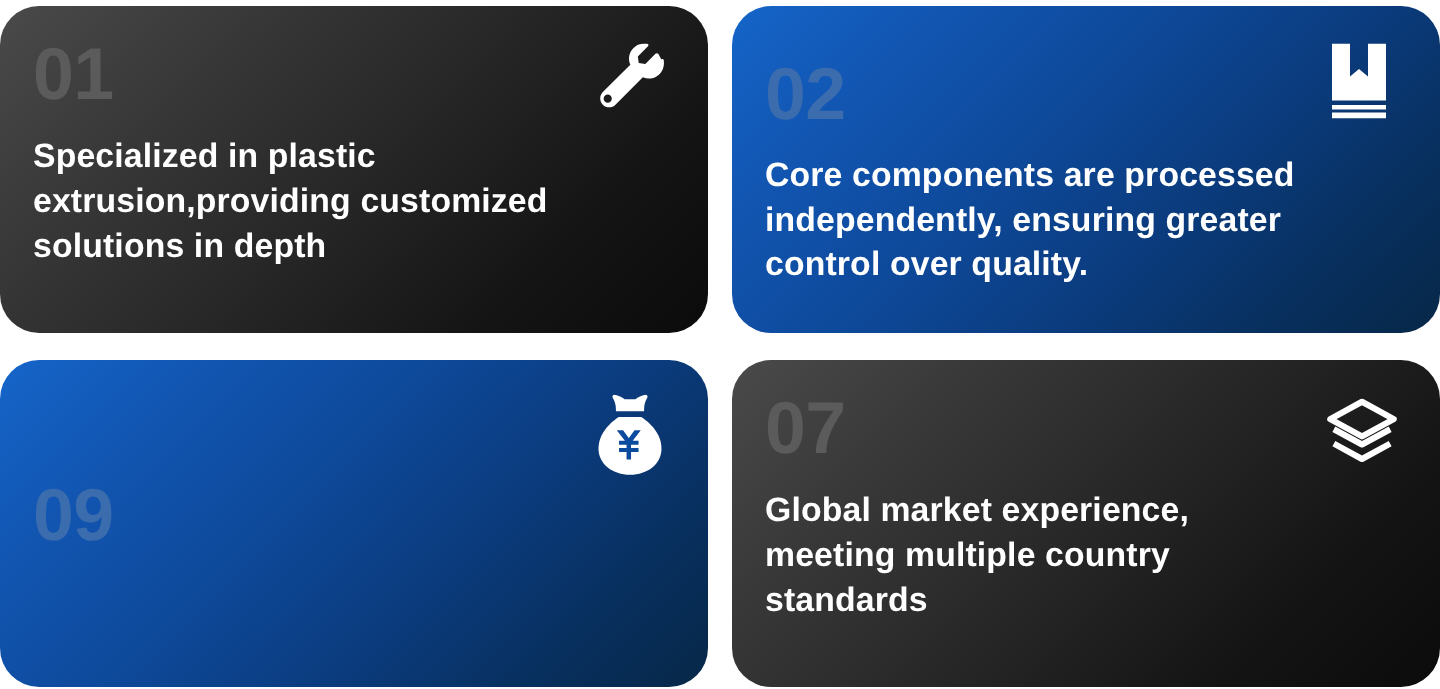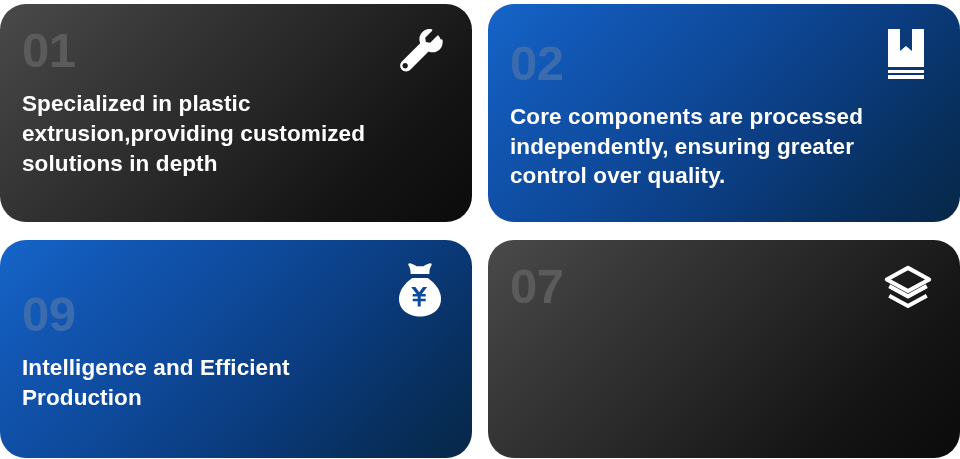--- a/index.html
+++ b/index.html
@@ -113,30 +113,31 @@
 
   <div class="card theme-blue">
     <div class="card-icon">
       <svg width="52" height="54" viewBox="0 0 52 54" aria-hidden="true">
         <path fill="#ffffff" d="M14.5 2.2c-0.6-1 0.2-2.2 1.3-2.0 2.4 0.5 5.0 1.6 6.6 3.0h7.2c1.6-1.4 4.2-2.5 6.6-3.0 1.1-0.2 1.9 1.0 1.3 2.0-1.4 2.3-2.1 4.9-2.1 7.4v1.5H16.6V9.6c0-2.5-0.7-5.1-2.1-7.4z"></path>
         <path fill="#ffffff" d="M18.5 15.0h15c0 0 13.5 8.0 13.5 21.0 0 10.5-9.4 17.5-21 17.5S5 46.5 5 36c0-13 13.5-21 13.5-21z"></path>
         <path fill="#0c4a9e" d="M26.0 30.2l-4.6-6.3h-4.2l5.4 7.0h-3.9v2.6h5.0v2.2h-5.0v2.6h5.0v5.1h3.0v-5.1h5.0v-2.6h-5.0v-2.2h5.0v-2.6h-3.9l5.4-7.0h-4.2l-4.6 6.3z"></path>
       </svg>
     </div>
     <div class="card-number">09</div>
-    <div class="card-text">Intelligence and Efficient
-Production</div>
   </div>
 
   <div class="card theme-dark">
     <div class="card-icon">
       <svg width="54" height="54" viewBox="0 0 54 54" aria-hidden="true">
         <g fill="none" stroke="#ffffff" stroke-width="4.2" stroke-linejoin="round">
           <path d="M27 4 L49 16 L27 28 L5 16 Z"></path>
           <path d="M7.5 23 L27 33.6 L46.5 23"></path>
           <path d="M7.5 33 L27 43.6 L46.5 33"></path>
         </g>
       </svg>
     </div>
     <div class="card-number">07</div>
+    <div class="card-text">Global market experience,
+meeting multiple country
+standards</div>
   </div>
 
 </div>
 
 </body></html>

